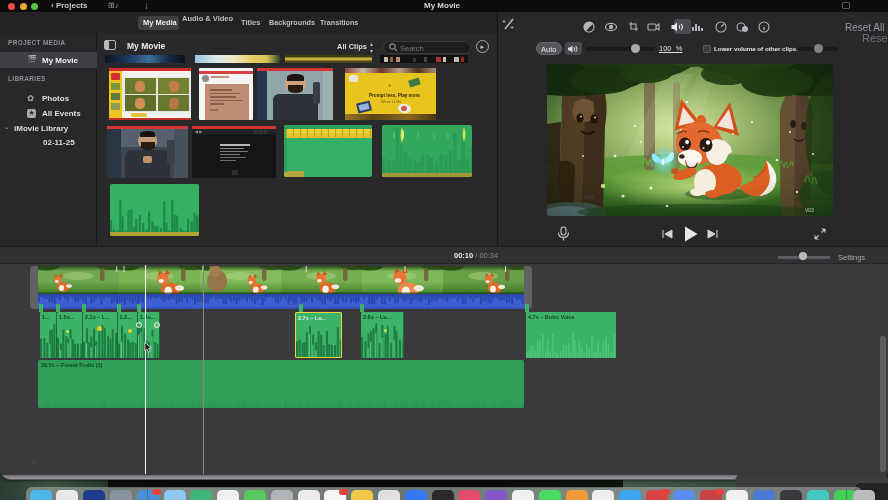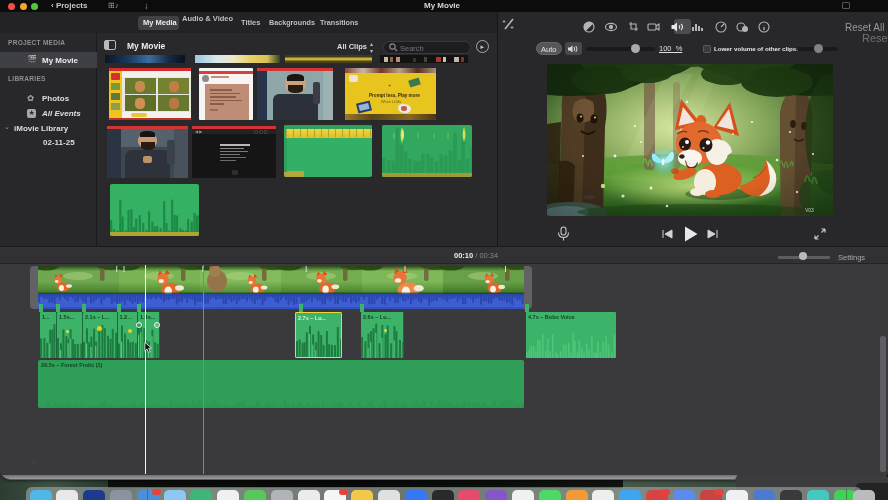--- a/index.html
+++ b/index.html
@@ -36,21 +36,21 @@
 <div class="abs" style="left:0;top:33px;width:97px;height:213px;background:#28282a;border-right:1px solid #1b1b1d;"></div>
 <div class="txt" style="left:8px;top:39px;font-size:6.5px;color:#8e8e93;font-weight:700;letter-spacing:.3px;">PROJECT MEDIA</div>
 <div class="abs" style="left:0;top:52px;width:97px;height:16px;background:#3e4045;"></div>
 <div class="txt" style="left:27px;top:55px;font-size:8px;color:#c0c0c4;">🎬</div>
 <div class="txt" style="left:42px;top:56px;font-size:8px;color:#ececee;font-weight:700;">My Movie</div>
 <div class="txt" style="left:8px;top:75px;font-size:6.5px;color:#8e8e93;font-weight:700;letter-spacing:.3px;">LIBRARIES</div>
 <div class="txt" style="left:27px;top:93px;font-size:8.5px;color:#a8a8ac;">✿</div>
 <div class="txt" style="left:42px;top:94px;font-size:8px;color:#dededf;font-weight:700;">Photos</div>
 <div class="abs" style="left:27px;top:109px;width:9px;height:9px;background:#a8a8ac;border-radius:2px;"></div>
 <div class="txt" style="left:28.5px;top:109px;font-size:7px;color:#28282a;">★</div>
-<div class="txt" style="left:42px;top:109px;font-size:8px;color:#dededf;font-weight:700;font-style:italic;">All Events</div>
+<div class="txt" style="left:42px;top:109px;font-size:8px;color:#dededf;font-weight:700;">All Events</div>
 <div class="txt" style="left:4px;top:123px;font-size:7px;color:#9a9a9e;">⌄</div>
 <div class="txt" style="left:14px;top:124px;font-size:8px;color:#dededf;font-weight:700;">iMovie Library</div>
 <div class="txt" style="left:43px;top:138px;font-size:8px;color:#dededf;font-weight:700;">02-11-25</div>
 
 <div class="abs" style="left:97px;top:33px;width:400px;height:213px;background:#29292b;"></div>
 <div class="abs" style="left:104px;top:40px;width:12px;height:10px;border:1px solid #b9b9bd;border-radius:2px;"></div>
 <div class="abs" style="left:105px;top:41px;width:4px;height:8px;background:#b9b9bd;"></div>
 <div class="txt" style="left:127px;top:41px;font-size:8.5px;color:#ececee;font-weight:700;">My Movie</div>
 <div class="txt" style="left:337px;top:42px;font-size:7.5px;color:#dededf;font-weight:700;">All Clips</div>
 <div class="txt" style="left:370px;top:40px;font-size:6px;color:#bbb;">▴<br>▾</div>

